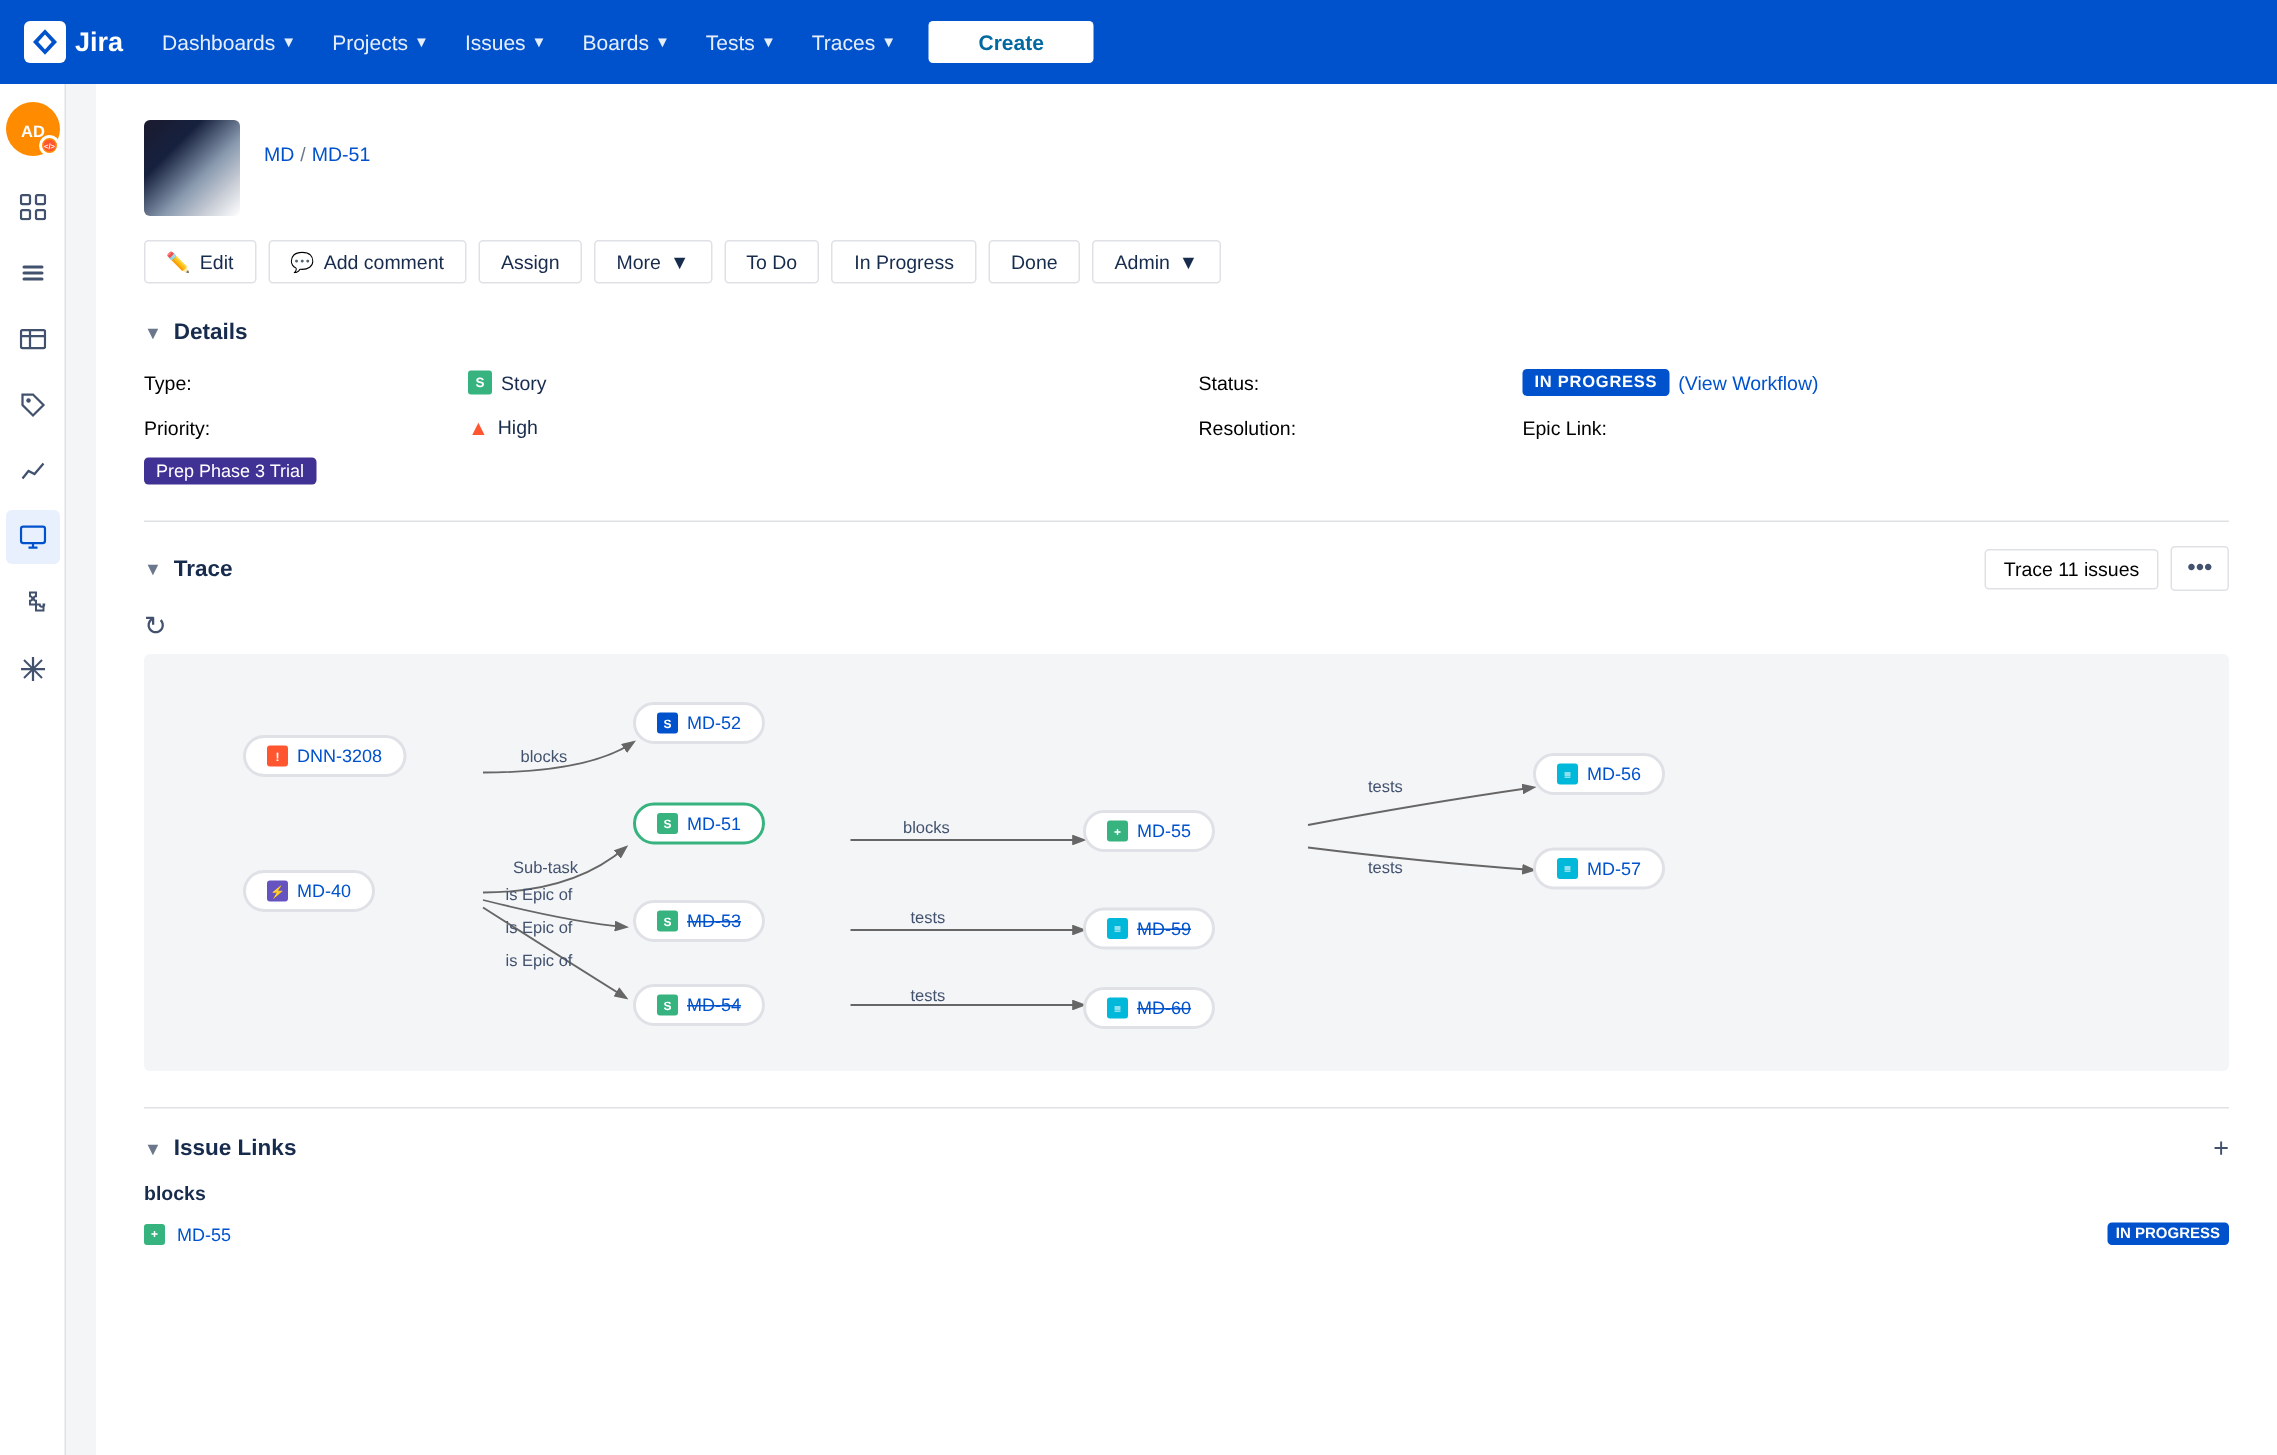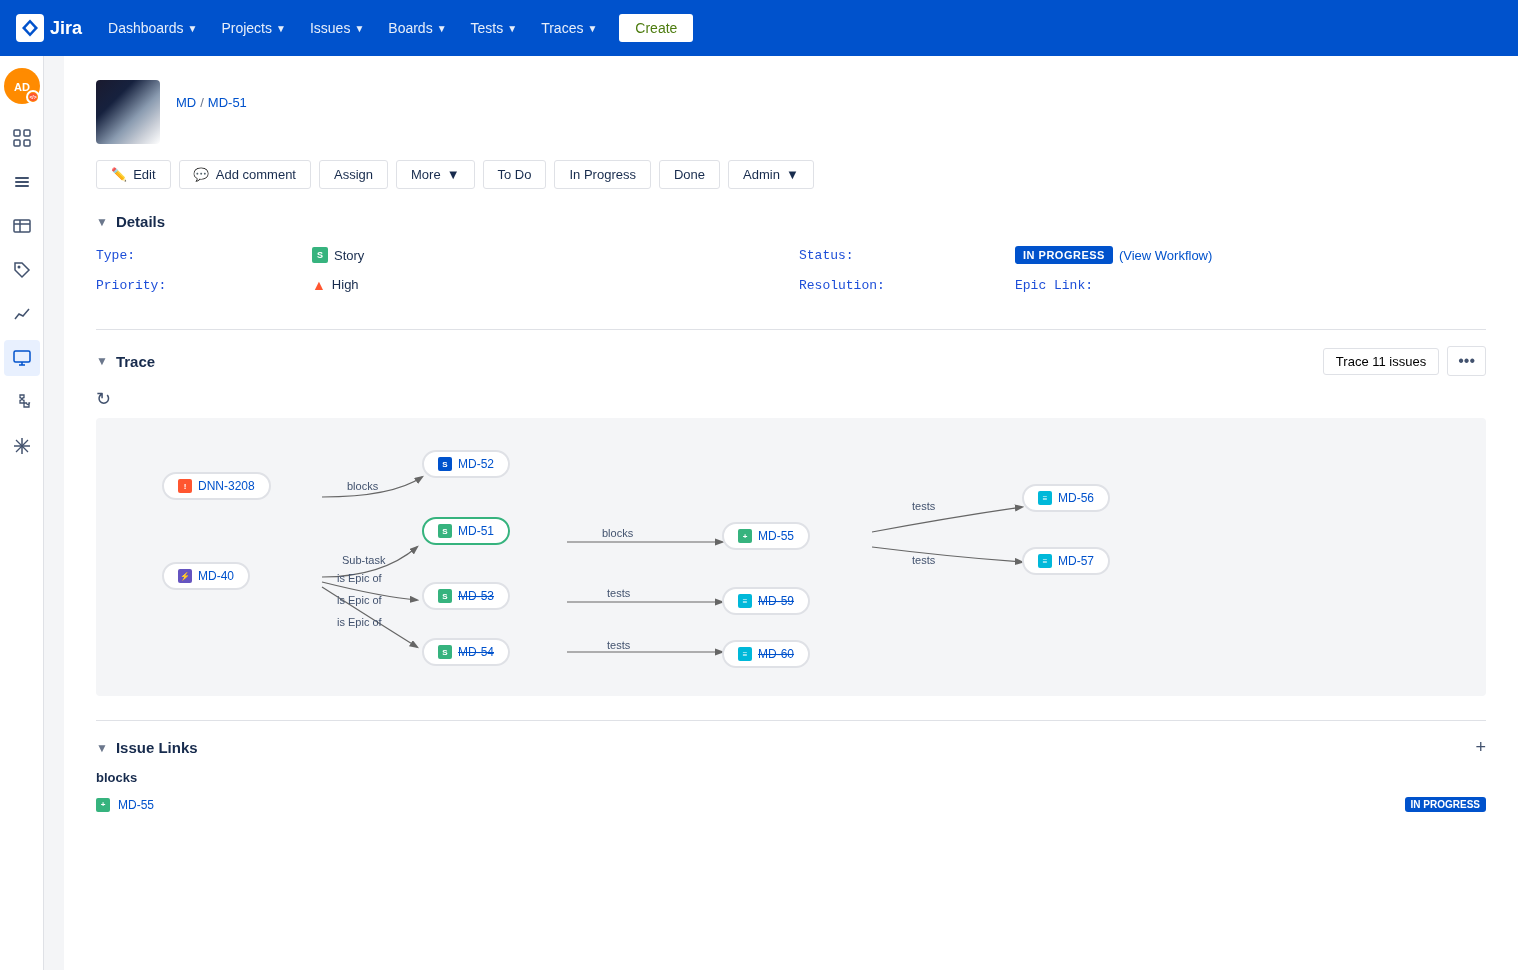--- a/index.html
+++ b/index.html
@@ -34,25 +34,25 @@
       padding: 6px 10px;
       border-radius: 3px;
       cursor: pointer;
       display: flex; align-items: center; gap: 4px;
       font-size: 14px;
       white-space: nowrap;
     }
     .nav-chevron { font-size: 10px; }
     .nav-create-btn {
       background: white;
-      color: #4d7c0f;
+      color: #0369a1;
       border: none;
-      padding: 6px 16px;
-      border-radius: 3px;
-      font-weight: 400;
+      padding: 6px 33px;
+      border-radius: 3px;
+      font-weight: 700;
       cursor: pointer;
       font-size: 14px;
       margin-left: 8px;
     }
 
     
     .left-sidebar {
       position: fixed;
       top: 56px;
       left: 0;
@@ -158,22 +158,22 @@
     }
     .section-toggle { color: #6b778c; font-size: 12px; }
 
     .details-grid {
       display: grid;
       grid-template-columns: 200px 1fr 200px 1fr;
       gap: 12px 16px;
       margin-bottom: 24px;
     }
     .detail-label {
-      color: #1d4ed8; font-size: 13px;
-      display: flex; align-items: flex-start; padding-top: 2px; font-family: Liberation Mono, monospace;
+      color: #000000; font-size: 13px;
+      display: flex; align-items: flex-start; padding-top: 2px;
     }
     .detail-value {
       font-size: 13px; color: #172b4d;
       display: flex; align-items: center; gap: 6px;
     }
     .story-icon {
       width: 16px; height: 16px;
       background: #36b37e;
       border-radius: 2px;
       display: flex; align-items: center; justify-content: center;
@@ -486,20 +486,23 @@
     </div>
 
     <div class="detail-label">Priority:</div>
     <div class="detail-value">
       <span class="priority-icon">▲</span>
       <span>High</span>
     </div>
     <div class="detail-label">Resolution:</div>
 
     <div class="detail-label">Epic Link:</div>
+    <div class="detail-value">
+      <span class="epic-badge">Prep Phase 3 Trial</span>
+    </div>
     <div></div>
       <div></div>
   </div>
 
   <hr class="divider">
 
   <div class="trace-section">
     <div class="trace-header">
       <div class="trace-header-left">
         <span class="section-toggle">▼</span>

